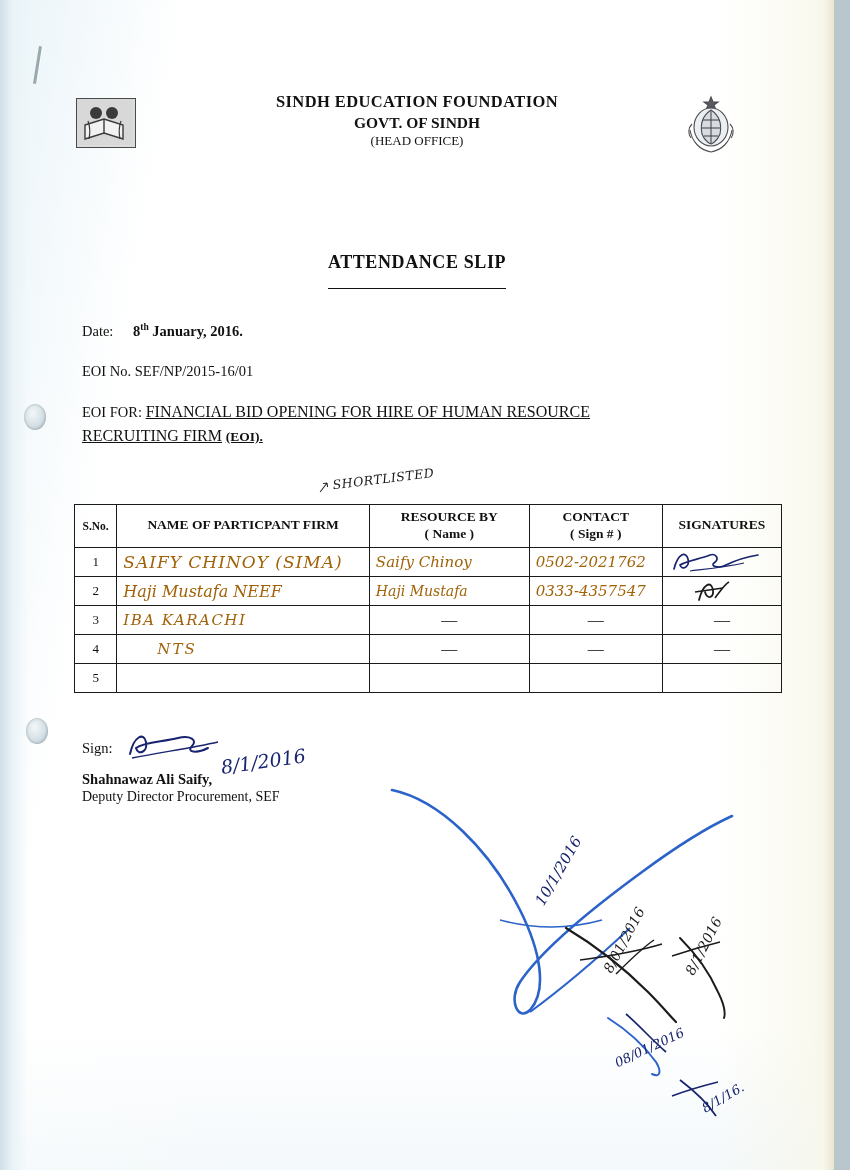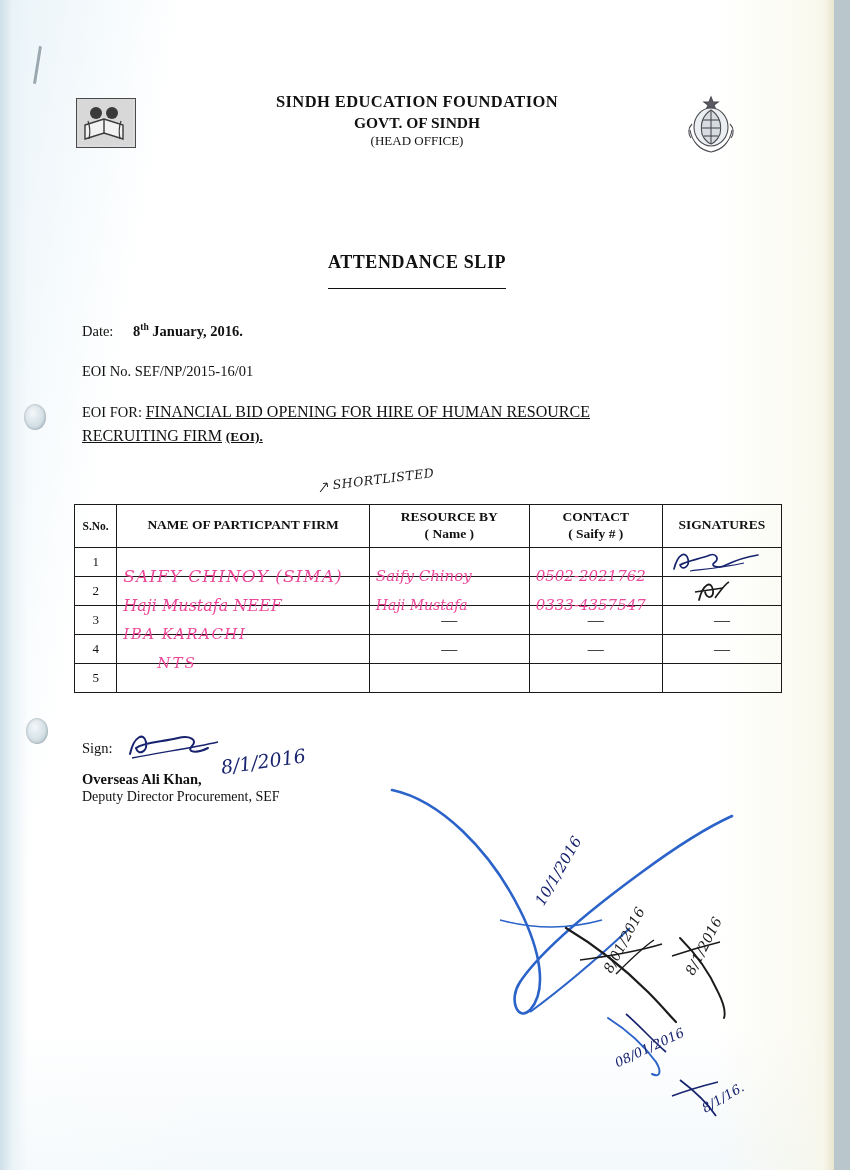--- a/index.html
+++ b/index.html
@@ -167,21 +167,21 @@
   .col-att  { width: 160px; }
   .col-cont { width: 132px; }
   .col-sig  { width: 116px; }
 
   
   .hw {
     font-family: "DejaVu Serif", serif;
     color: #1a1a7a;
     font-style: italic;
   }
-  .hw-black { color: #ec4899; margin-top: 14px; }
+  .hw-black { color: #a16207; }
   .cell-hw {
     position: absolute;
     left: 6px; top: 50%;
     transform: translateY(-50%);
     white-space: nowrap;
   }
   .dash {
     display: block;
     text-align: center;
     font-size: 16px;
@@ -312,21 +312,21 @@
     <thead>
       <tr>
         <th class="small col-sno">S.No.</th>
         <th class="col-firm">NAME OF PARTICPANT FIRM</th>
         <th class="col-att">
           <div>RESOURCE BY</div>
           <div>( Name )</div>
         </th>
         <th class="col-cont">
           <div>CONTACT</div>
-          <div>( Saify # )</div>
+          <div>( Sign # )</div>
         </th>
         <th class="col-sig">SIGNATURES</th>
       </tr>
     </thead>
     <tbody>
 
       <tr>
         <td class="num">1</td>
         <td>
           <span class="cell-hw hw hw-black" style="font-size:17px;letter-spacing:1px;">SAIFY CHINOY (SIMA)</span>
@@ -412,21 +412,21 @@
           <span class="cell-hw"></span>
         </td>
       </tr>
     </tbody>
   </table>
 
   <div class="sign-block">
     <div class="sign-row">
       <span>Sign:</span>
     </div>
-    <div class="sign-name">Overseas Ali Khan,</div>
+    <div class="sign-name">Shahnawaz Ali Saify,</div>
     <div class="sign-desig">Deputy Director Procurement, SEF</div>
   </div>
 
   <svg class="sign-scribble" viewBox="0 0 200 60">
     <path d="M8 26 C12 8 22 4 24 14 C26 24 16 28 14 20 C22 14 40 14 56 10 C68 7 76 12 70 18 C64 24 74 26 86 20" stroke="#17236e" stroke-width="2" fill="none" stroke-linecap="round"></path>
     <path d="M10 30 C40 24 70 20 96 14" stroke="#17236e" stroke-width="1.3" fill="none"></path>
     <text x="100" y="46" font-family="DejaVu Serif, serif" font-style="italic" font-size="19" fill="#17236e" transform="rotate(-8 100 46)">8/1/2016</text>
   </svg>
 
   <svg class="big-sigs" viewBox="0 0 470 400">

